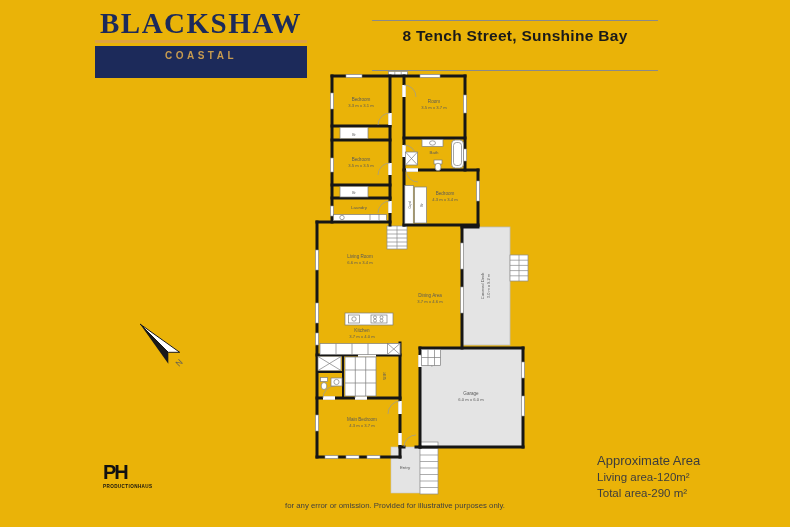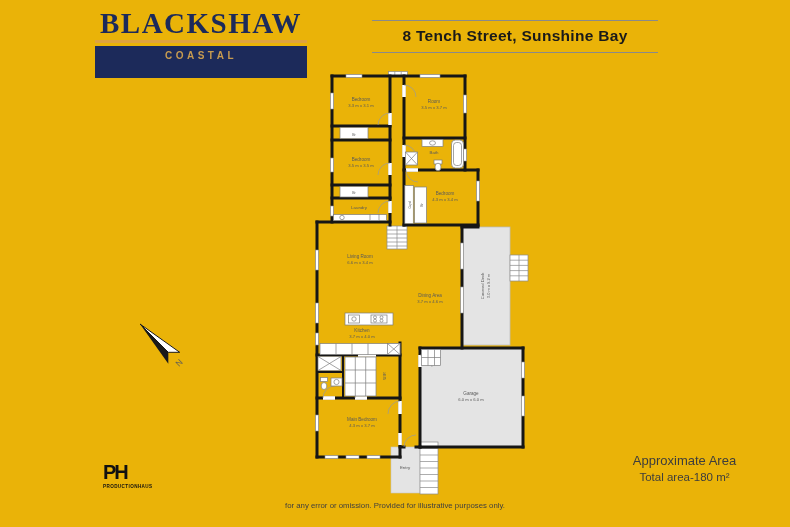--- a/index.html
+++ b/index.html
@@ -7,28 +7,28 @@
         font-family:"Liberation Sans",sans-serif;color:#222;}
   
   .brand{position:absolute;left:95px;top:8px;width:212px;text-align:center;}
   .brand-name{font-family:"Liberation Serif",serif;font-weight:bold;font-size:29px;
               letter-spacing:1.5px;color:#1c2a5a;line-height:30px;white-space:nowrap;}
   .brand-rule{height:2.5px;background:#dfa33e;margin-top:2px;}
   .brand-banner{margin-top:3px;background:#1c2a5a;color:#c79b50;font-size:10px;
                 font-weight:bold;letter-spacing:3.5px;padding:4px 0 17px;}
   
   .header{position:absolute;left:372px;top:20px;width:286px;text-align:center;
-          border-top:1px solid #8a8a8a;border-bottom:1px solid #8a8a8a;padding:6px 0 7px;}
+          border-top:1px solid #8a8a8a;border-bottom:1px solid #8a8a8a;padding:6px 0 25px;}
   .header-title{font-size:15.5px;font-weight:bold;color:#1a1a1a;letter-spacing:.3px;}
   
   .compass{position:absolute;left:136px;top:318px;}
   
   .plan{position:absolute;left:300px;top:65px;}
   
-  .areas{position:absolute;left:597px;top:452px;width:175px;text-align:center;color:#3d3d3d;}
+  .areas{position:absolute;left:597px;top:452px;width:175px;color:#3d3d3d;}
   .areas-title{font-size:13px;line-height:1.4;}
   .areas-line{font-size:11.5px;line-height:1.35;}
   
   .credit{position:absolute;left:103px;top:461px;width:54px;text-align:left;color:#111;}
   .credit-monogram{font-size:20px;font-weight:bold;letter-spacing:-2px;line-height:22px;}
   .credit-name{font-size:4.6px;font-weight:bold;letter-spacing:.4px;margin-top:1px;}
   
   .disclaimer{position:absolute;left:95px;top:501px;width:600px;text-align:center;
               font-size:7.8px;line-height:1.4;color:#3f3f3f;}
   svg text{font-family:"Liberation Sans",sans-serif;fill:#5a5a5a;}
@@ -244,21 +244,22 @@
       <text x="54" y="70.5" font-size="3.6">Br</text>
       <text x="54" y="129" font-size="3.6">Br</text>
       <text transform="rotate(-90 120.5 140)" x="120.5" y="142" font-size="3.6">Br</text>
       <text transform="rotate(-90 109 140)" x="109" y="141.5" font-size="3">Cupd</text>
     </g>
   </svg>
   </div>
 
   <div class="areas">
     <div class="areas-title">Approximate Area</div>
-    <div class="areas-line">Total area-180 m²</div>
+    <div class="areas-line">Living area-120m²</div>
+    <div class="areas-line">Total area-290 m²</div>
   </div>
 
   <div class="credit">
     <div class="credit-monogram">PH</div>
     <div class="credit-name">PRODUCTIONHAUS</div>
   </div>
 
   <div class="disclaimer">
     <div>for any error or omission. Provided for illustrative purposes only.</div>
   </div>

